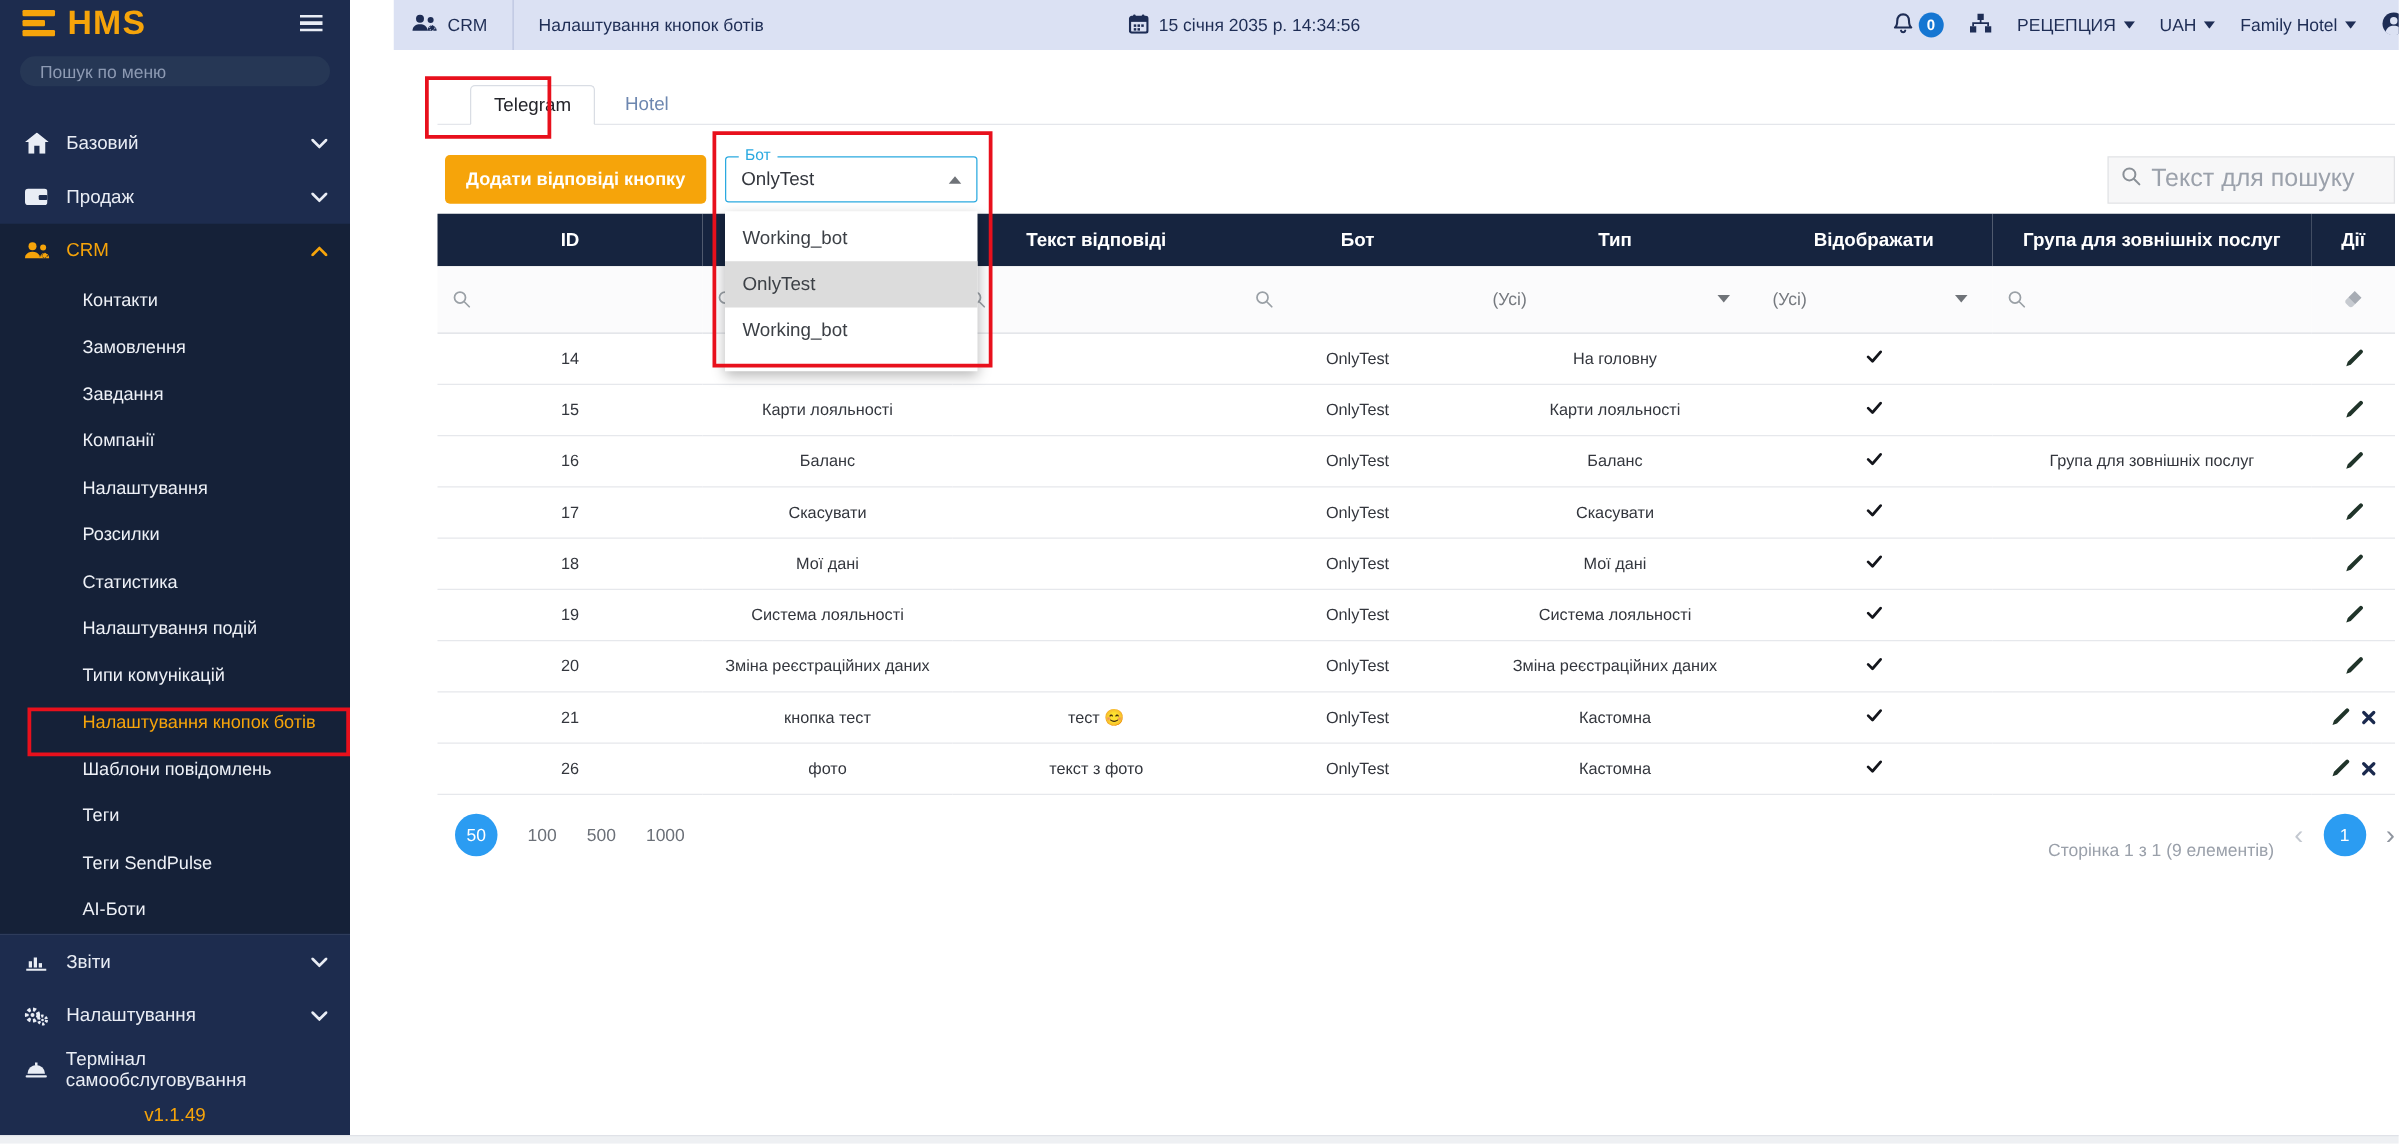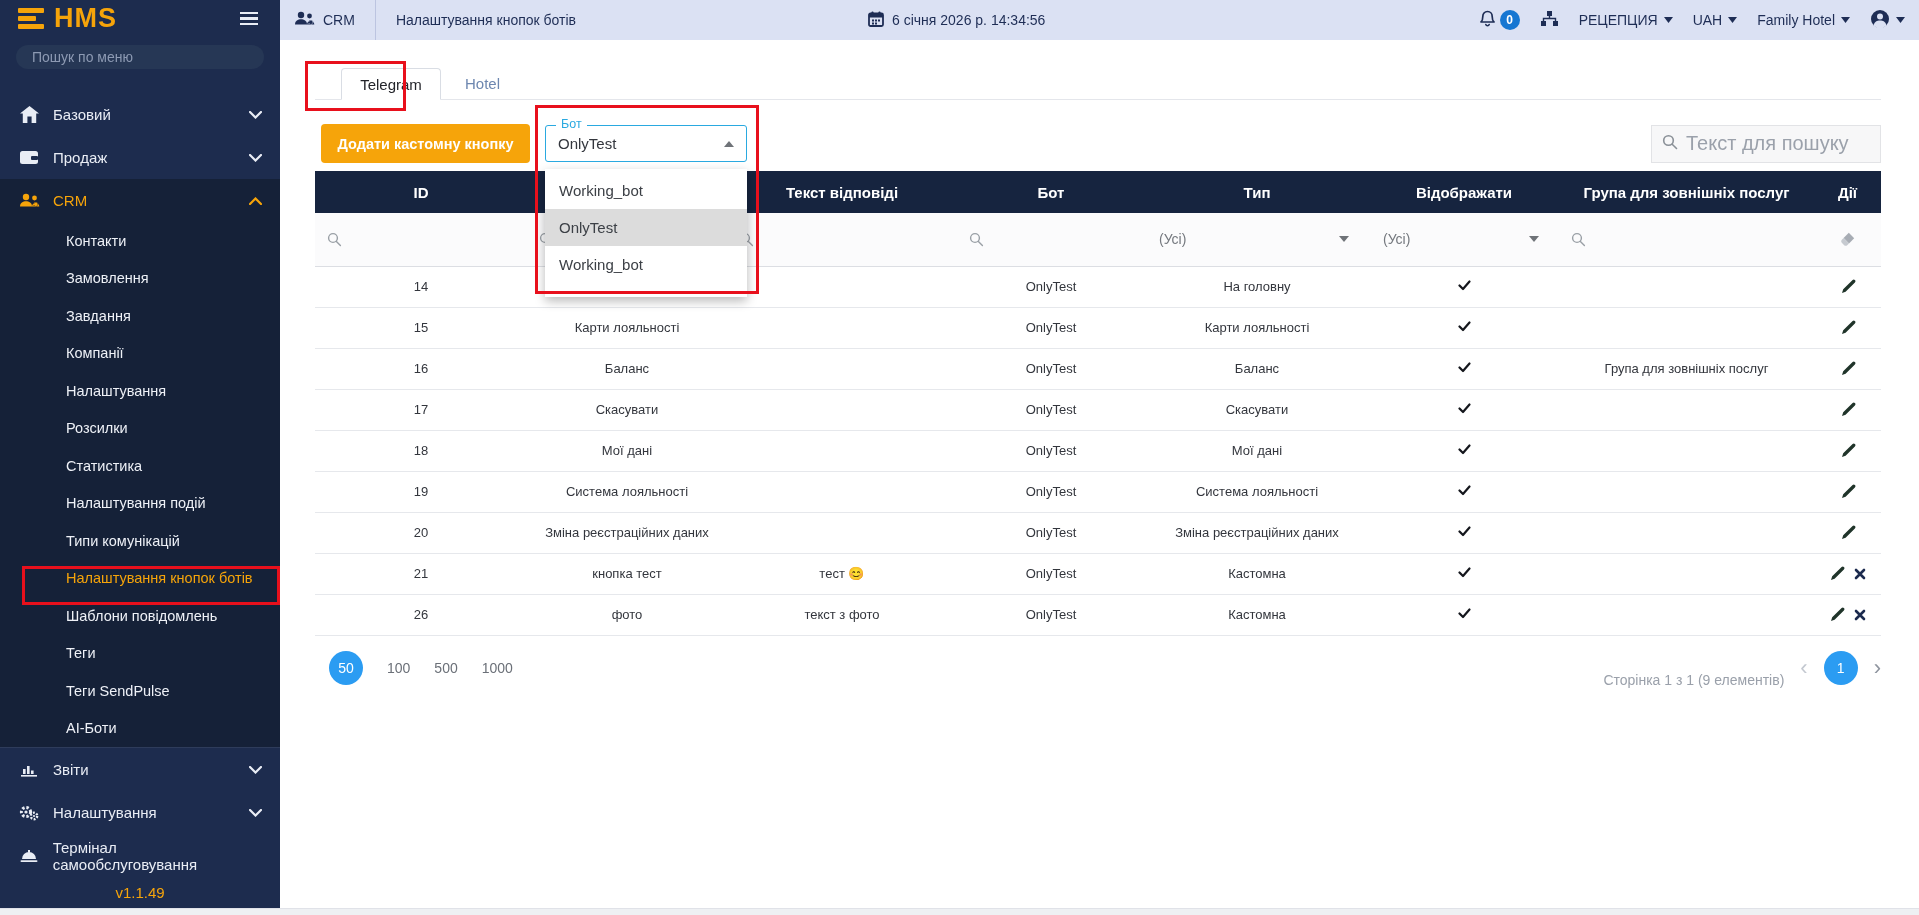--- a/index.html
+++ b/index.html
@@ -1,18 +1,18 @@
 <!DOCTYPE html>
 <html><head>
 <meta charset="utf-8">
 <style>
   * { box-sizing: border-box; margin: 0; padding: 0; }
   html,body { width:1919px; height:915px; overflow:hidden; }
   body { font-family:"Liberation Sans", sans-serif; background:#fff; position:relative; }
-  .app { display:flex; width:1919px; height:915px; position:relative; }
+  .app { display:flex; width:1919px; height:915px; position:relative;gap:35px; }
 
   
   .sidebar { width:280px; height:908px; background:#1d2c4e; flex:none; display:flex; flex-direction:column; position:relative; z-index:5; }
   .logo-row { height:52px; display:flex; align-items:center; justify-content:space-between; padding:0 18px; }
   .logo { display:flex; align-items:center; gap:10px; }
   .logo-bars { display:flex; flex-direction:column; gap:3px; }
   .logo-bars i { display:block; height:5px; background:#f6a40a; border-radius:1px; }
   .logo-bars i:nth-child(1){ width:26px; }
   .logo-bars i:nth-child(2){ width:18px; }
   .logo-bars i:nth-child(3){ width:26px; }
@@ -249,21 +249,21 @@
               <rect x="1" y="2.5" width="14" height="4" fill="#1e2d55"></rect>
               <rect x="3.5" y="0.5" width="2" height="3.5" rx="0.8" fill="#1e2d55"></rect>
               <rect x="10.5" y="0.5" width="2" height="3.5" rx="0.8" fill="#1e2d55"></rect>
               <rect x="4" y="8.5" width="2" height="2" fill="#1e2d55"></rect>
               <rect x="7" y="8.5" width="2" height="2" fill="#1e2d55"></rect>
               <rect x="10" y="8.5" width="2" height="2" fill="#1e2d55"></rect>
               <rect x="4" y="11.5" width="2" height="2" fill="#1e2d55"></rect>
               <rect x="7" y="11.5" width="2" height="2" fill="#1e2d55"></rect>
             </svg>
         </span>
-        <span>6 січня 2026 р. 14:34:56</span>
+        <span>15 січня 2035 р. 14:34:56</span>
       </div>
       <div class="topbar-right">
         <div class="tb-group">
           <span>
             <svg width="17" height="18" viewBox="0 0 17 18">
                 <path d="M8.5 1.5 C5.5 1.5 3.8 3.8 3.8 6.5 C3.8 10.5 2 12 2 12 H15 C15 12 13.2 10.5 13.2 6.5 C13.2 3.8 11.5 1.5 8.5 1.5 Z" fill="none" stroke="#1e2d55" stroke-width="1.7" stroke-linejoin="round"></path>
                 <path d="M6.8 14.5 a1.8 1.8 0 0 0 3.4 0" fill="none" stroke="#1e2d55" stroke-width="1.6" stroke-linecap="round"></path>
               </svg>
           </span>
           <span class="badge">0</span>
@@ -310,21 +310,21 @@
     </header>
 
     <div class="content">
 
       <div class="tabs">
         <div class="tab-active">Telegram</div>
         <div class="tab-inactive">Hotel</div>
       </div>
 
       <div class="toolbar">
-        <button class="add-btn">Додати кастомну кнопку</button>
+        <button class="add-btn">Додати відповіді кнопку</button>
         <div class="bot-select">
           <span class="flabel">Бот</span>
           <span>OnlyTest</span>
           <span class="caret-up"></span>
         </div>
         <div class="toolbar-search">
           <span>
             <svg width="16" height="16" viewBox="0 0 16 16">
                 <circle cx="6.5" cy="6.5" r="4.8" fill="none" stroke="#8a9097" stroke-width="1.6"></circle>
                 <path d="M10.2 10.2 L14.5 14.5" stroke="#8a9097" stroke-width="1.6" stroke-linecap="round"></path>

